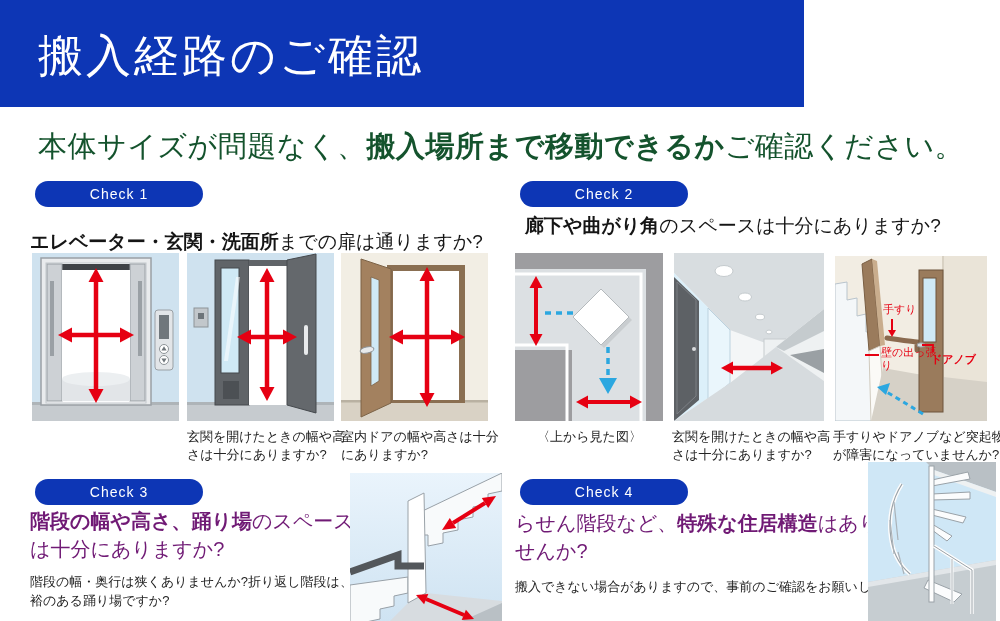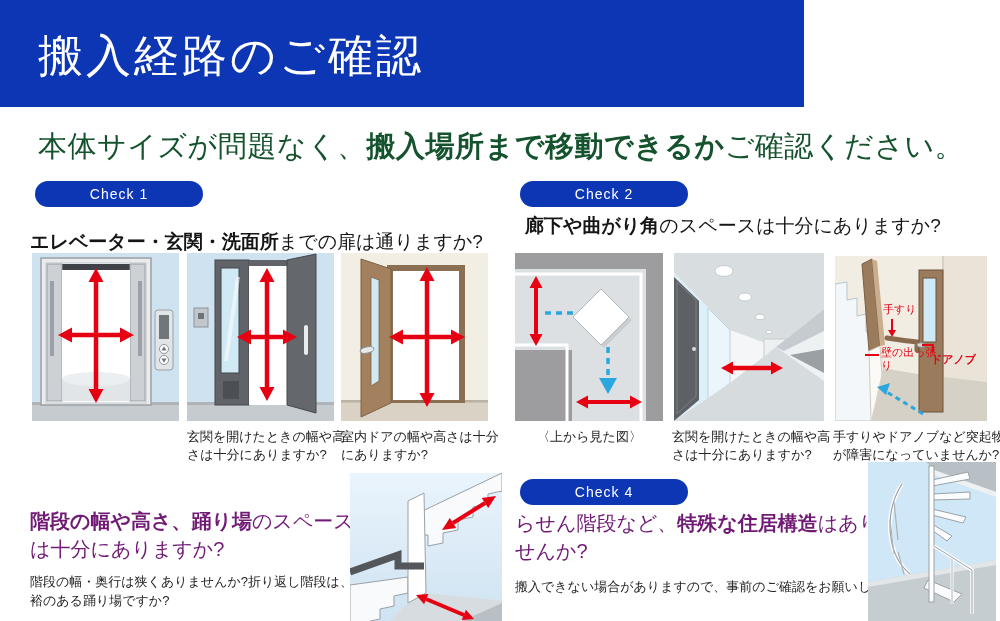--- a/index.html
+++ b/index.html
@@ -61,20 +61,21 @@
 <div class="canvas">
 
   <header class="hdr">
     <h1>搬入経路のご確認</h1>
   </header>
 
   <p class="intro"><span>本体サイズが問題なく、</span><b>搬入場所まで移動できるか</b><span>ご確認ください。</span></p>
 
   <div class="badge" id="badge1">Check 1</div>
   <div class="badge" id="badge2">Check 2</div>
+  <div class="badge" id="badge3">Check 3</div>
   <div class="badge" id="badge4">Check 4</div>
 
   <h2 class="qh" id="qh1"><b>エレベーター・玄関・洗面所</b><span>までの扉は通りますか?</span></h2>
   <h2 class="qh" id="qh2"><b>廊下や曲がり角</b><span>のスペースは十分にありますか?</span></h2>
   <h2 class="bigq" id="qh3"><b>階段の幅や高さ、踊り場</b><span>のスペースは十分にありますか?</span></h2>
   <h2 class="bigq" id="qh4"><span>らせん階段など、</span><b>特殊な住居構造</b><span>はありませんか?</span></h2>
 
   <p class="note" id="note3">階段の幅・奥行は狭くありませんか?折り返し階段は、余裕のある踊り場ですか?</p>
   <p class="note" id="note4">搬入できない場合がありますので、事前のご確認をお願いします。</p>
 

